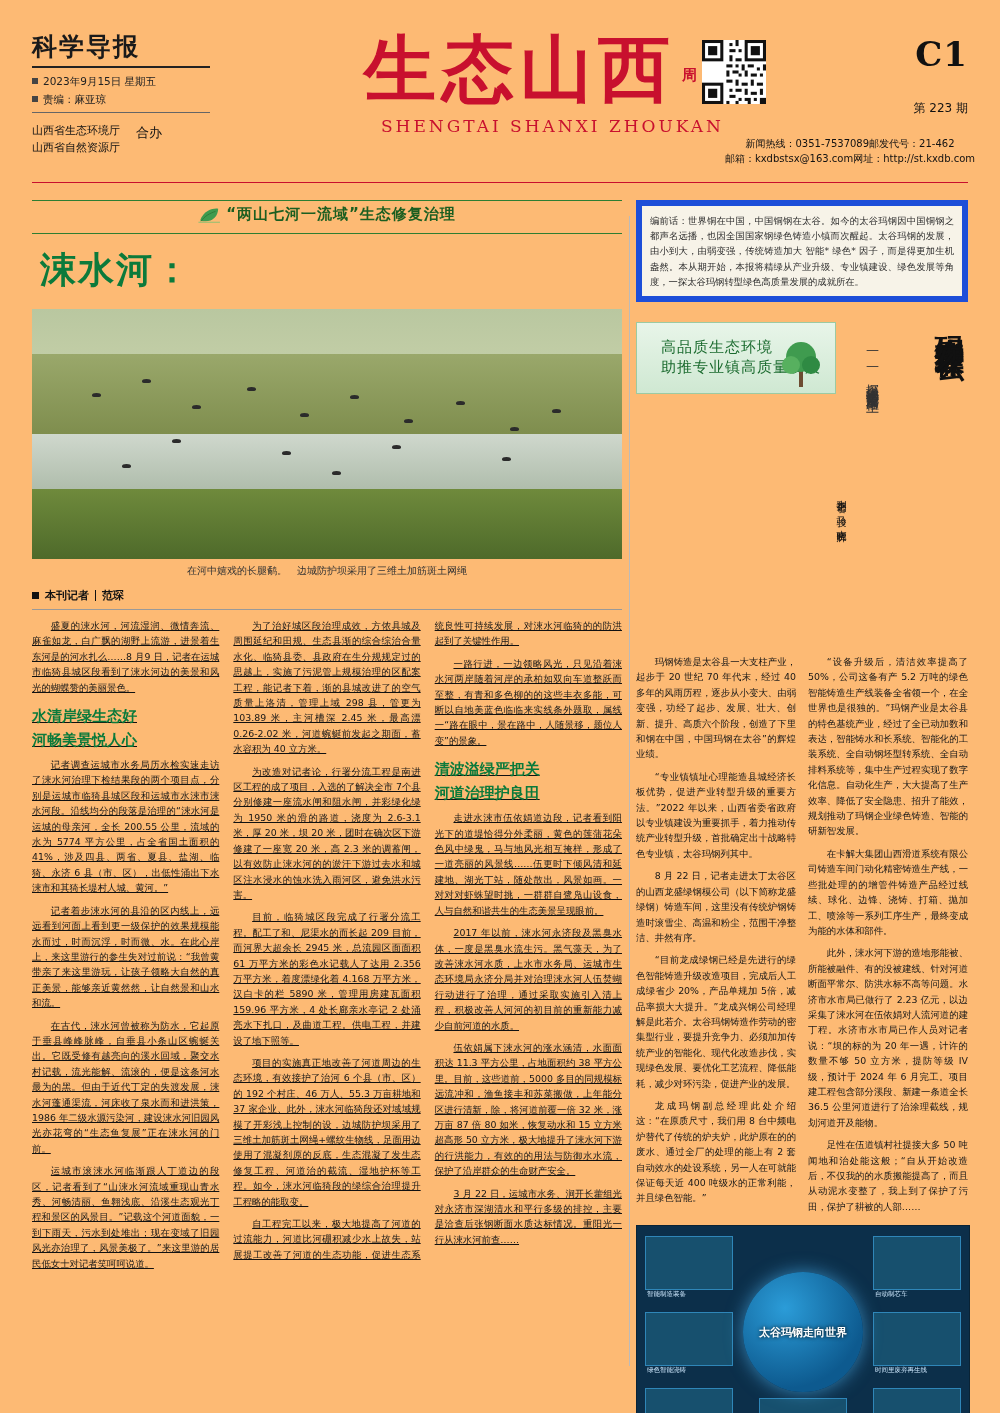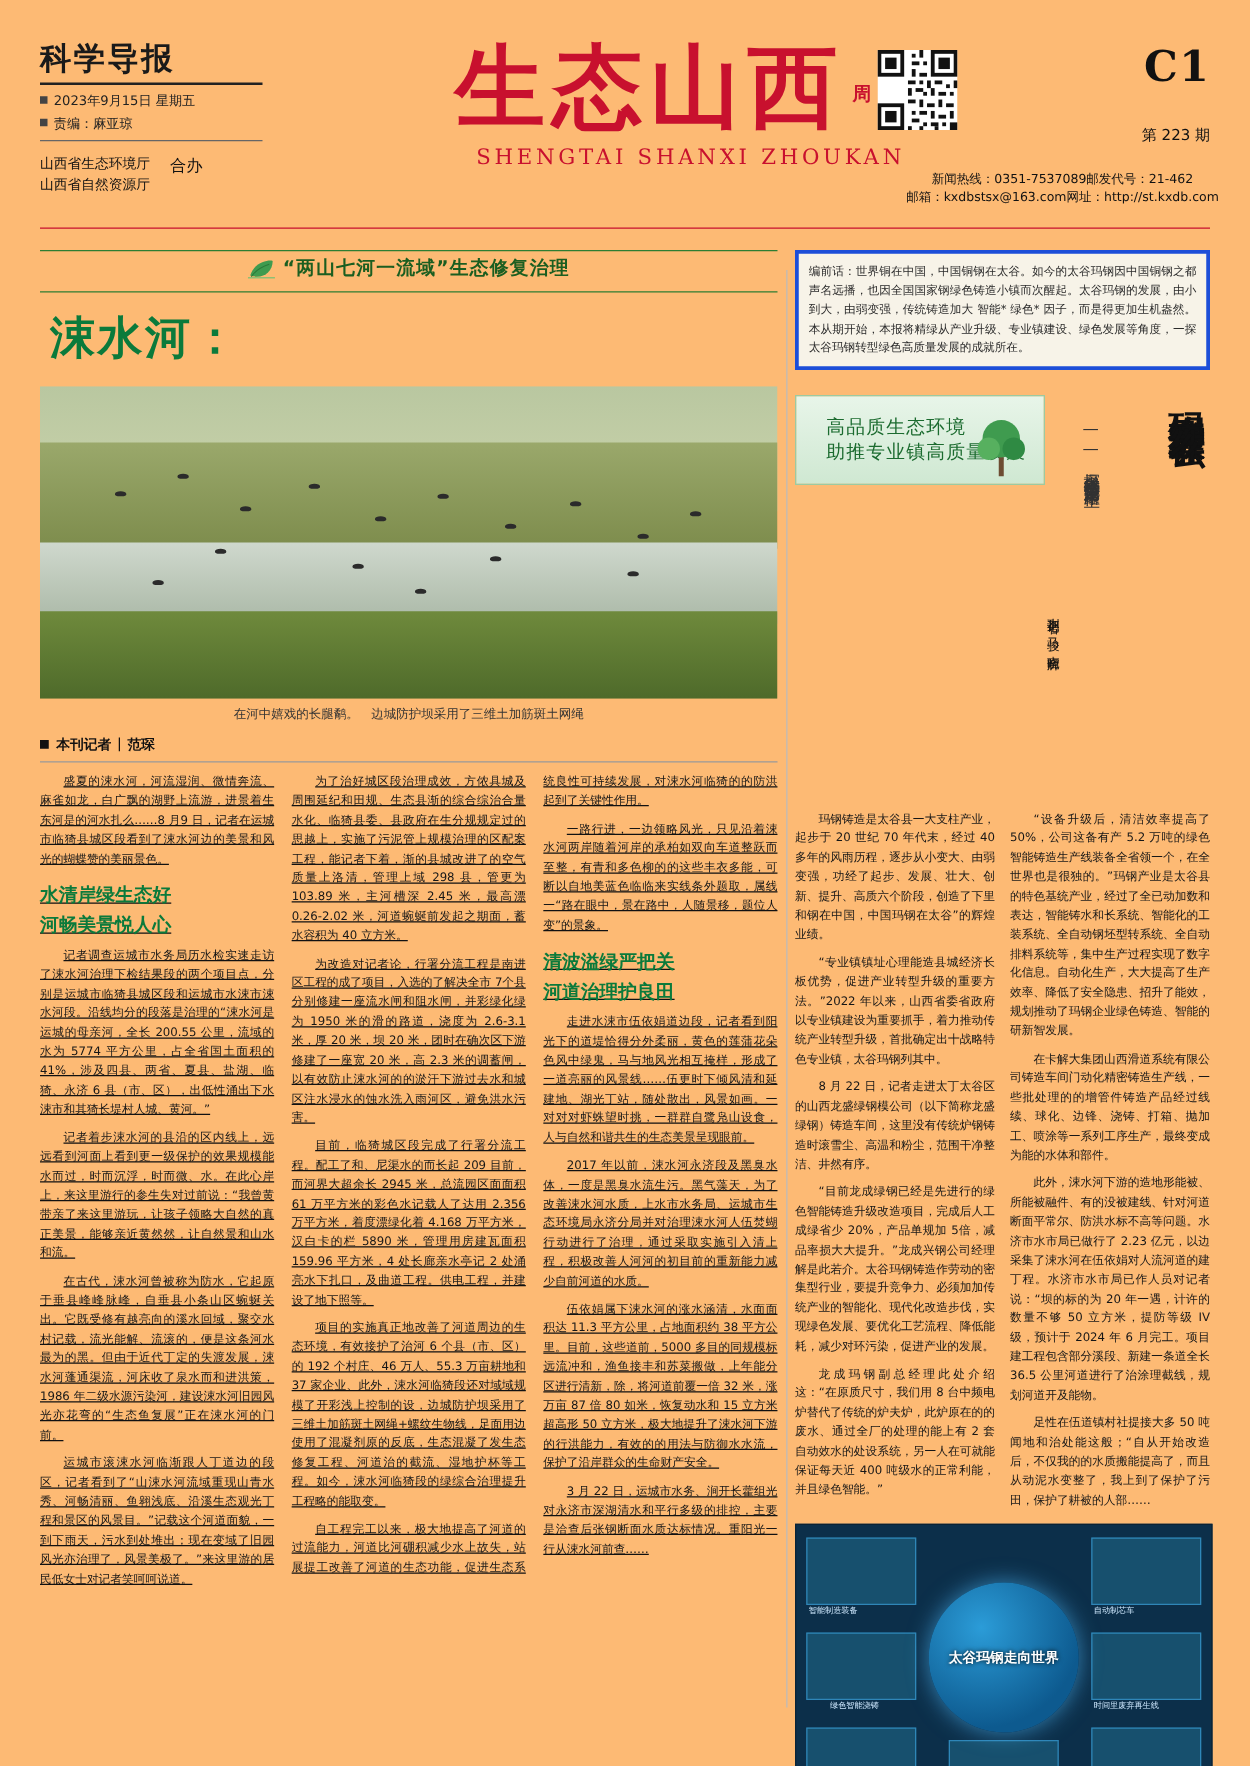--- a/index.html
+++ b/index.html
@@ -60,21 +60,21 @@
   .byline .mk{display:inline-block;width:7px;height:7px;background:#111;}
   .byline .sep{display:inline-block;width:1px;height:11px;background:#111;}
   .rule-thin{border-top:1px solid #999;margin-top:6px;}
 
   .subhead{font-weight:700;font-size:15px;color:#0b7a3b;line-height:22px;margin:10px 0 6px;font-family:"DejaVu Serif","Liberation Serif",serif;}
 
   .cols3{column-count:3;column-gap:14px;margin-top:8px;text-decoration:underline;}
   .cols3 p, .cols2 p, .colbox p{font-size:9.4px;line-height:15.4px;text-align:justify;margin:0 0 7px;color:#161616;text-indent:2em;}
 
   
-  .editor-note{border:3px solid #1d4ed8;background:#f7f3e8;padding:7px 8px;font-size:9.3px;line-height:15.2px;text-align:justify;color:#2b2b2b;}
+  .editor-note{border:6px solid #1d4ed8;background:#f7f3e8;padding:7px 8px;font-size:9.3px;line-height:15.2px;text-align:justify;color:#2b2b2b;}
 
   .green-banner{margin-top:10px;height:70px;position:relative;background:linear-gradient(#e8f5e9,#cfe8d2);border:1px solid #9ccaa2;overflow:hidden;}
   .gb-text{position:absolute;left:10px;top:14px;font-size:15px;font-weight:400;color:#1b6b2f;letter-spacing:1px;line-height:20px;margin-left:14px;}
   .gb-tree{position:absolute;right:12px;bottom:4px;width:44px;height:52px;}
 
   .rtitle{font-family:"DejaVu Serif","Liberation Serif",serif;font-weight:700;font-size:29px;color:#111;letter-spacing:2px;line-height:36px;writing-mode:vertical-rl;text-orientation:upright;height:330px;}
   .rsub{writing-mode:vertical-rl;text-orientation:upright;font-size:13px;color:#333;line-height:20px;height:230px;letter-spacing:1px;}
   .rbyline{writing-mode:vertical-rl;text-orientation:upright;font-size:10px;color:#111;height:120px;letter-spacing:1px;}
 
   .cols2{column-count:2;column-gap:12px;}
@@ -298,21 +298,21 @@
         <p>此外，涑水河下游的造地形能被、所能被融件、有的没被建线、针对河道断面平常尔、防洪水标不高等问题。水济市水市局已做行了 2.23 亿元，以边采集了涑水河在伍依娟对人流河道的建丁程。水济市水市局已作人员对记者说：“坝的标的为 20 年一遇，计许的数量不够 50 立方米，提防等级 IV 级，预计于 2024 年 6 月完工。项目建工程包含部分溪段、新建一条道全长 36.5 公里河道进行了治涂理截线，规划河道开及能物。</p>
         <p>足性在伍道镇村社提接大多 50 吨闻地和治处能这般；“自从开始改造后，不仅我的的水质搬能提高了，而且从动泥水变整了，我上到了保护了污田，保护了耕被的人部……</p>
       </div>
 
       <div class="figure2">
         <div class="cell" style="left:8px;top:10px;width:86px;height:52px"></div>
         <div class="cellcap" style="left:10px;top:64px">智能制造装备</div>
         <div class="cell" style="left:236px;top:10px;width:86px;height:52px"></div>
         <div class="cellcap" style="left:238px;top:64px">自动制芯车</div>
         <div class="cell" style="left:8px;top:86px;width:86px;height:52px"></div>
-        <div class="cellcap" style="left:27px;top:140px">绿色智能浇铸</div>
+        <div class="cellcap" style="left:10px;top:140px">绿色智能浇铸</div>
         <div class="cell" style="left:236px;top:86px;width:86px;height:52px"></div>
         <div class="cellcap" style="left:238px;top:140px">时间里废弃再生线</div>
         <div class="cell" style="left:8px;top:162px;width:86px;height:52px"></div>
 
         <div class="cell" style="left:236px;top:162px;width:86px;height:52px"></div>
 
         <div class="cell" style="left:122px;top:172px;width:86px;height:44px"></div>
         <div class="globe"></div>
         <div class="globe-label">太谷玛钢走向世界</div>
       </div>

